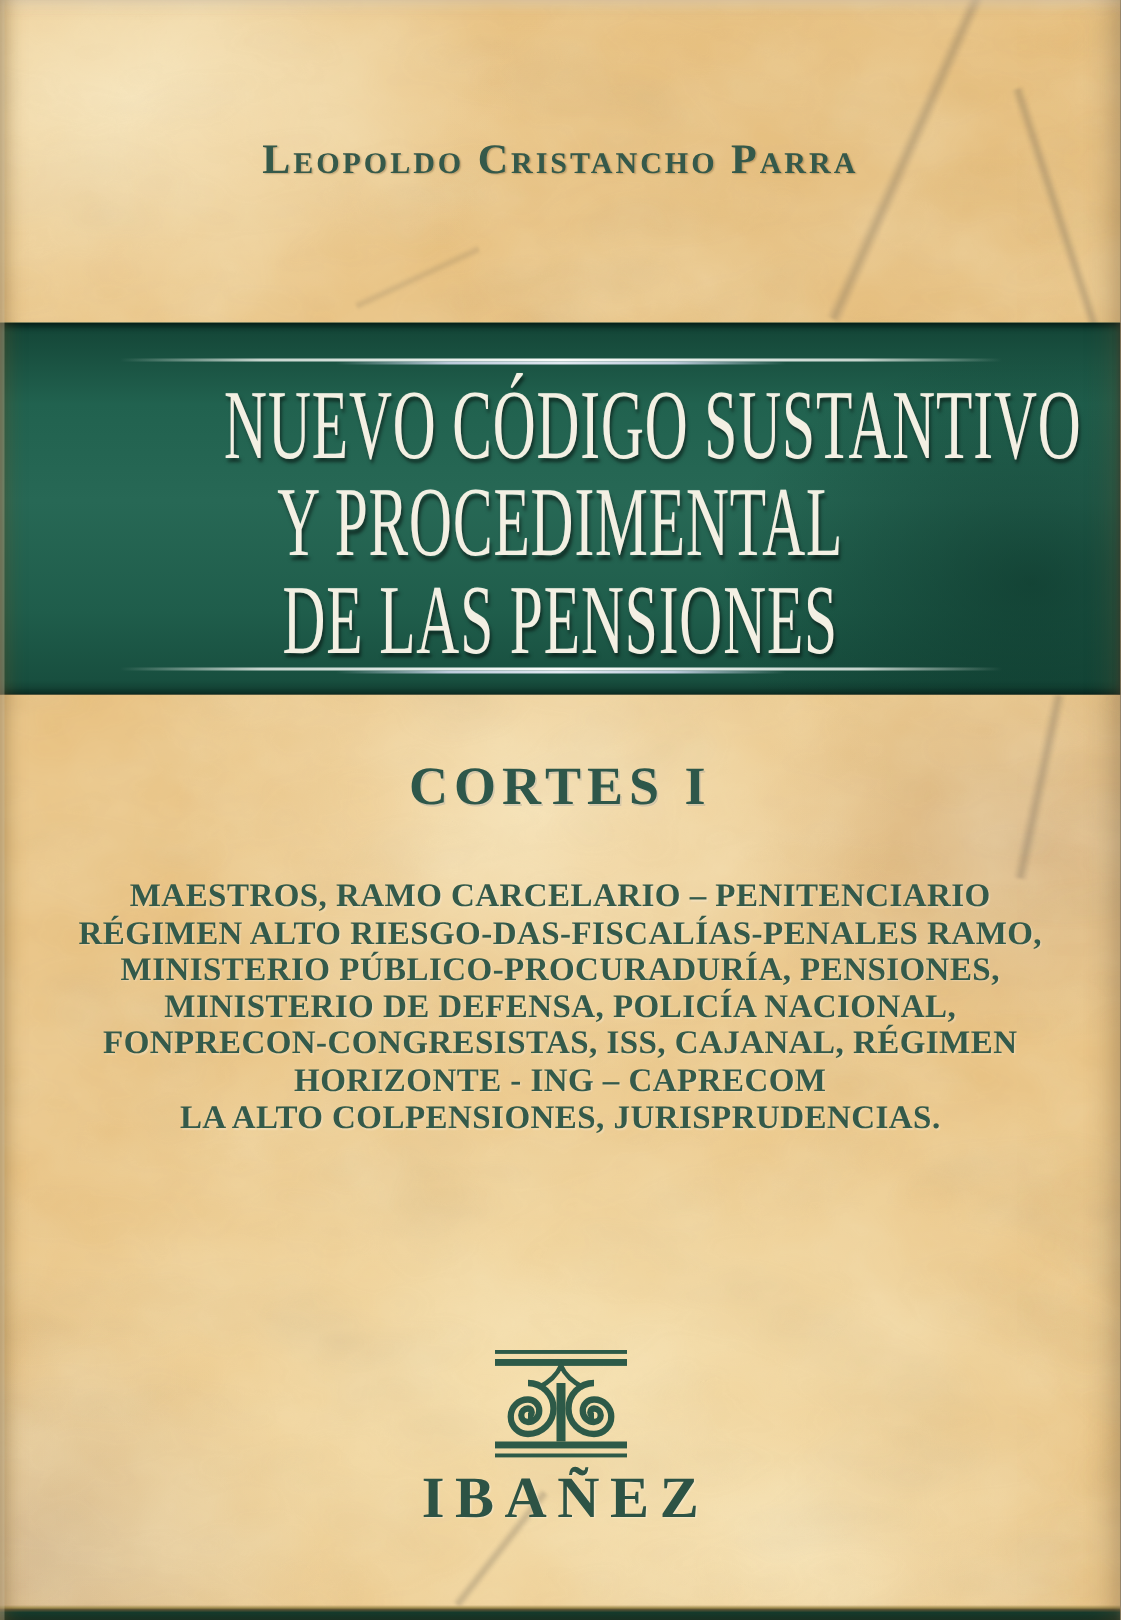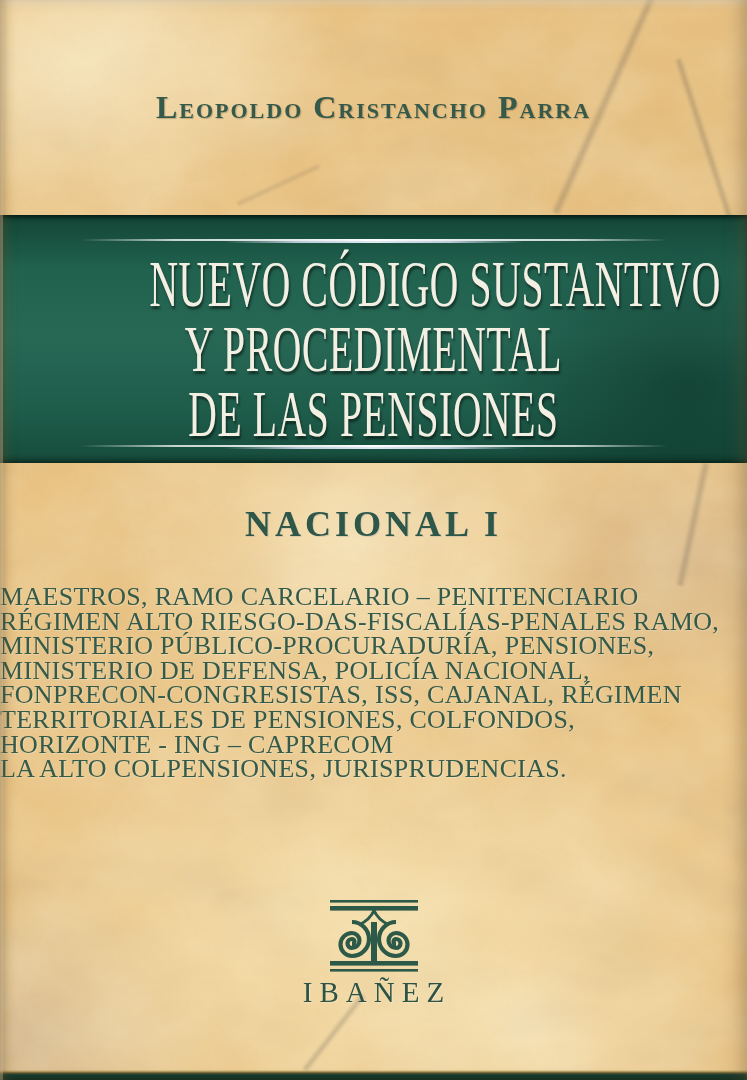--- a/index.html
+++ b/index.html
@@ -22,21 +22,21 @@
   .vein{position:absolute;pointer-events:none;opacity:.32;filter:blur(1.2px);
         background:linear-gradient(90deg,rgba(90,85,78,0),rgba(88,82,74,.85),rgba(90,85,78,0));}
   .vein1{left:598px;top:-12px;width:11px;height:235px;transform:rotate(24deg);}
   .vein2{left:700px;top:55px;width:9px;height:170px;transform:rotate(-18deg);}
   .vein3{left:688px;top:462px;width:10px;height:125px;transform:rotate(12deg);}
   .vein4{left:330px;top:985px;width:8px;height:95px;transform:rotate(38deg);}
   .vein5{left:275px;top:140px;width:7px;height:90px;transform:rotate(65deg);opacity:.2;}
 
   .authors{position:absolute;left:0;top:82px;width:100%;text-align:center;
            color:#35594a;font-weight:700;font-variant:small-caps;
-           font-size:32px;line-height:50px;letter-spacing:2px;
+           font-size:28px;line-height:50px;letter-spacing:2px;
            text-shadow:1px 1px 1px rgba(60,40,10,.25);}
 
   .banner{position:absolute;left:0;top:215px;width:747px;height:248px;
           background:
             radial-gradient(300px 220px at 92% 70%, rgba(6,40,30,.5), rgba(6,40,30,0) 70%),
             linear-gradient(180deg,#0c382c 0px,#154839 7px,#21624f 22%,#276855 48%,#1f5d4b 78%,#184f3f 96%,#123f32 100%);
           box-shadow:inset 0 2px 4px rgba(0,0,0,.5), inset 0 -2px 5px rgba(0,0,0,.35);}
   .banner-rule{position:absolute;left:50%;transform:translateX(-50%);width:588px;height:2px;
           background:linear-gradient(90deg,rgba(255,255,255,0),rgba(240,245,240,.8) 16%,#fbfdfb 50%,rgba(240,245,240,.8) 84%,rgba(255,255,255,0));}
   .banner-rule::after{content:"";position:absolute;left:50%;transform:translateX(-50%);top:2px;width:300px;height:2px;
@@ -45,27 +45,27 @@
   .rule-bottom{bottom:16px;}
   .title{position:absolute;left:0;top:36px;width:100%;text-align:center;color:#f3f0e3;}
   .title-line{font-size:66px;line-height:65px;white-space:nowrap;font-weight:400;
           transform:scaleX(.60);transform-origin:50% 50%;letter-spacing:1px;
           text-shadow:2px 3px 3px rgba(0,0,0,.5), 0 0 1px rgba(255,255,255,.25);}
 
   .volume{position:absolute;left:0;top:503px;width:100%;text-align:center;
           color:#2e574a;font-weight:700;font-size:36px;letter-spacing:4px;
           text-shadow:1px 1px 1px rgba(255,255,255,.3), 1px 1px 0 rgba(40,30,10,.2);}
 
-  .subtitle{position:absolute;left:0;top:585px;width:100%;text-align:left;
-          color:#345a4a;font-weight:400;font-size:26px;line-height:24.6px;letter-spacing:.3px;
+  .subtitle{position:absolute;left:0;top:585px;width:100%;text-align:center;
+          color:#345a4a;font-weight:700;font-size:22px;line-height:24.6px;letter-spacing:.3px;
           text-shadow:1px 1px 1px rgba(255,255,255,.25);}
 
   .publisher{position:absolute;left:0;top:900px;width:100%;text-align:center;}
   .publisher svg{display:block;margin:0 auto;}
-  .publisher-name{margin-top:2px;color:#2d5345;font-weight:400;font-size:29px;
+  .publisher-name{margin-top:2px;color:#2d5345;font-weight:700;font-size:39px;
           letter-spacing:7px;padding-left:7px;
           text-shadow:1px 1px 1px rgba(255,255,255,.3);}
 
   .bottom-strip{position:absolute;left:0;bottom:0;width:100%;height:10px;
           background:linear-gradient(180deg,rgba(160,140,80,0) 0px,#a08c4e 2px,#5d5535 3px,#123a2e 5px,#0b2c22 100%);}
 
   .edge-vignette{position:absolute;left:0;top:0;width:100%;height:100%;pointer-events:none;
           box-shadow:
             inset 9px 0 14px -7px rgba(110,80,35,.6),
             inset -12px 0 20px -9px rgba(100,75,45,.45),
@@ -114,29 +114,28 @@
   <div class="banner">
     <div class="banner-rule rule-top"></div>
     <div class="title">
       <div class="title-line">NUEVO CÓDIGO SUSTANTIVO</div>
       <div class="title-line">Y PROCEDIMENTAL</div>
       <div class="title-line">DE LAS PENSIONES</div>
     </div>
     <div class="banner-rule rule-bottom"></div>
   </div>
 
-  <div class="volume">NACIONAL I</div>
+  <div class="volume">CORTES I</div>
 
   <div class="subtitle">
     <div>MAESTROS, RAMO CARCELARIO – PENITENCIARIO</div>
     <div>RÉGIMEN ALTO RIESGO-DAS-FISCALÍAS-PENALES RAMO,</div>
     <div>MINISTERIO PÚBLICO-PROCURADURÍA, PENSIONES,</div>
     <div>MINISTERIO DE DEFENSA, POLICÍA NACIONAL,</div>
     <div>FONPRECON-CONGRESISTAS, ISS, CAJANAL, RÉGIMEN</div>
-    <div>TERRITORIALES DE PENSIONES, COLFONDOS,</div>
     <div>HORIZONTE - ING – CAPRECOM</div>
     <div>LA ALTO COLPENSIONES, JURISPRUDENCIAS.</div>
   </div>
 
   <div class="publisher">
     <svg width="92" height="74" viewBox="0 0 92 74">
       <g fill="#2d5a48" stroke="none">
         <rect x="2" y="0" width="88" height="2.6"></rect>
         <rect x="2" y="6" width="88" height="4.6"></rect>
         <rect x="2" y="61" width="88" height="4.6"></rect>

